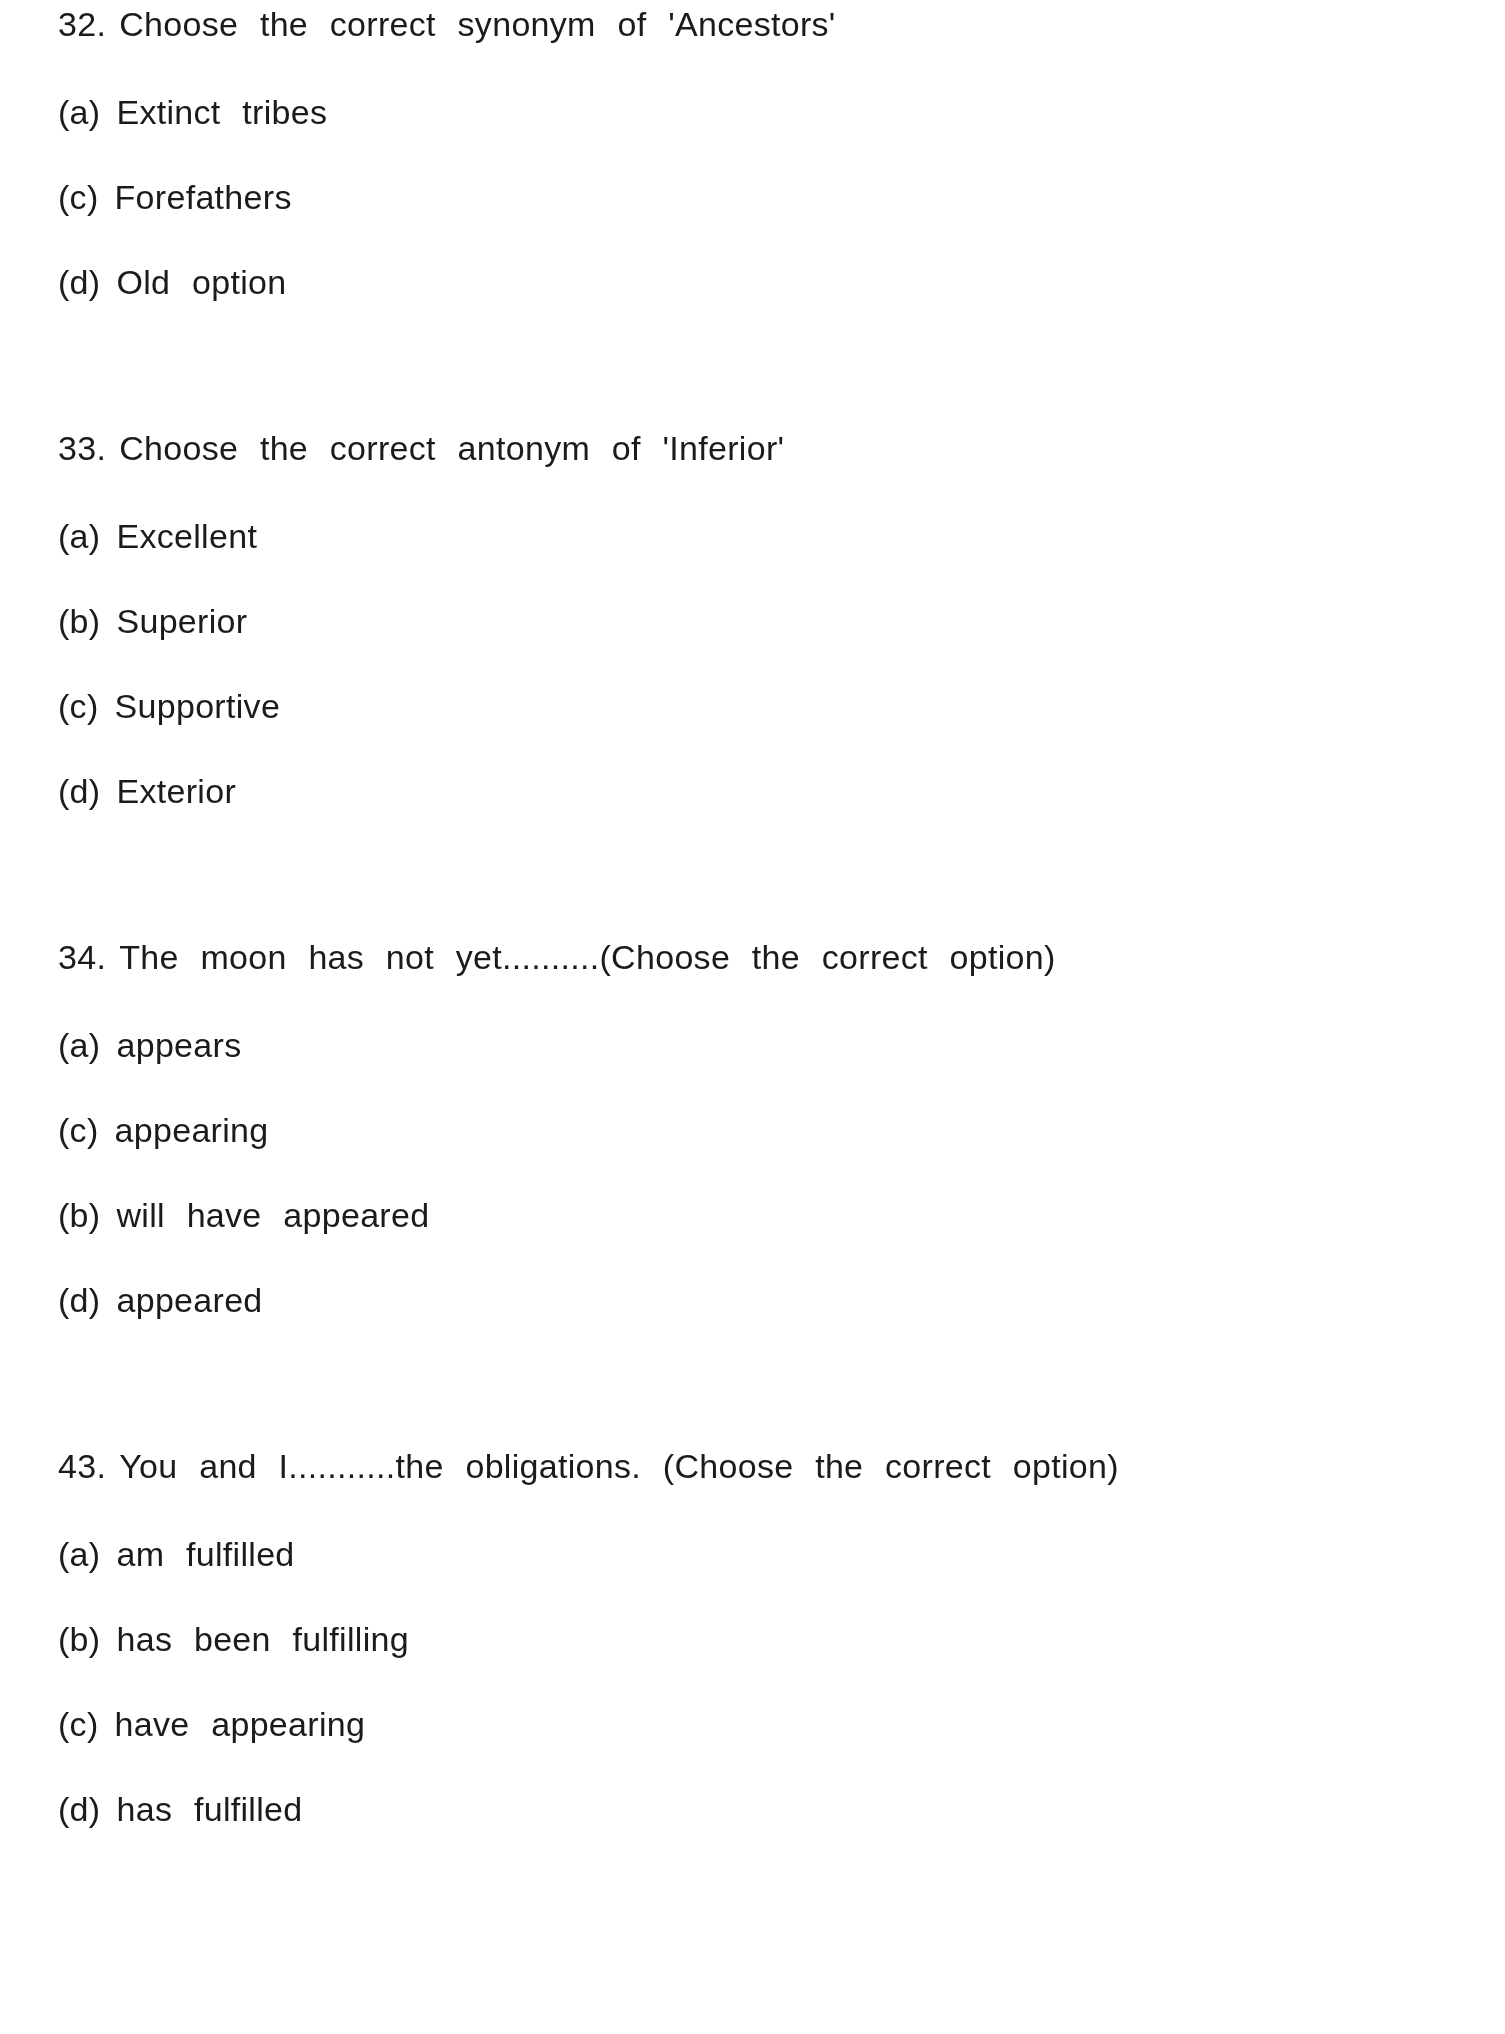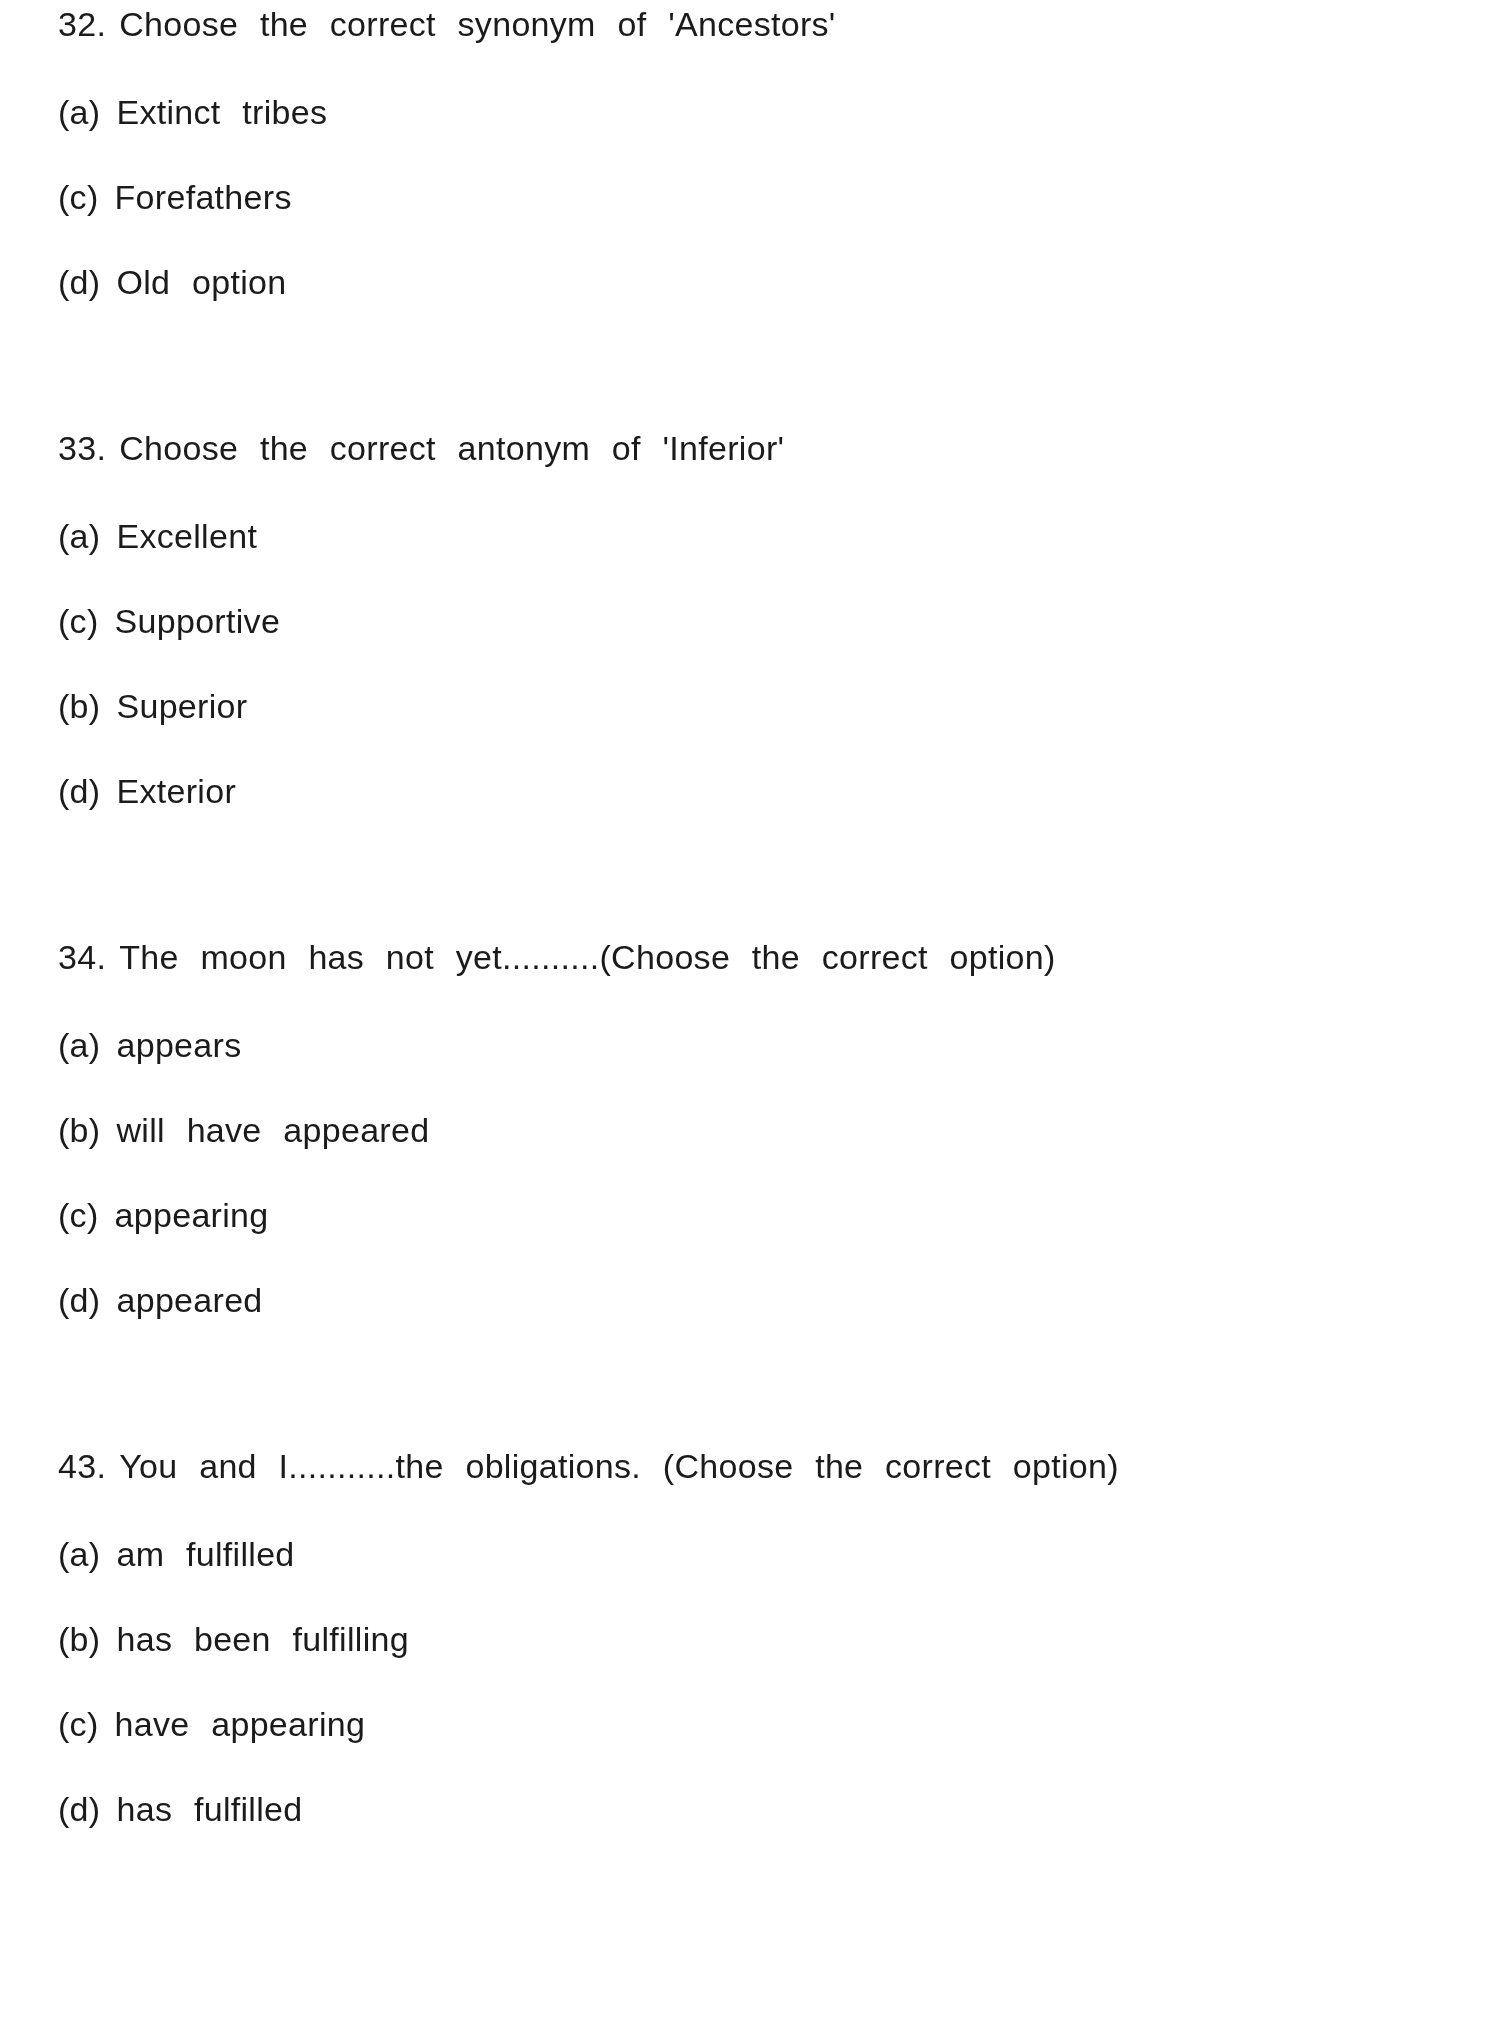--- a/index.html
+++ b/index.html
@@ -70,42 +70,42 @@
   </section>
 
   <section class="question-block">
     <div class="line question-line">
       <span class="q-num">33.</span><span>Choose the correct antonym of 'Inferior'</span>
     </div>
     <div class="line option-line">
       <span class="opt-label">(a)</span><span>Excellent</span>
     </div>
     <div class="line option-line">
-      <span class="opt-label">(c)</span><span>Supportive</span>
+      <span class="opt-label">(b)</span><span>Superior</span>
     </div>
     <div class="line option-line">
-      <span class="opt-label">(b)</span><span>Superior</span>
+      <span class="opt-label">(c)</span><span>Supportive</span>
     </div>
     <div class="line option-line">
       <span class="opt-label">(d)</span><span>Exterior</span>
     </div>
   </section>
 
   <section class="question-block">
     <div class="line question-line">
       <span class="q-num">34.</span><span>The moon has not yet..........(Choose the correct option)</span>
     </div>
     <div class="line option-line">
       <span class="opt-label">(a)</span><span>appears</span>
     </div>
     <div class="line option-line">
-      <span class="opt-label">(b)</span><span>will have appeared</span>
+      <span class="opt-label">(c)</span><span>appearing</span>
     </div>
     <div class="line option-line">
-      <span class="opt-label">(c)</span><span>appearing</span>
+      <span class="opt-label">(b)</span><span>will have appeared</span>
     </div>
     <div class="line option-line">
       <span class="opt-label">(d)</span><span>appeared</span>
     </div>
   </section>
 
   <section class="question-block">
     <div class="line question-line">
       <span class="q-num">43.</span><span>You and I...........the obligations. (Choose the correct option)</span>
     </div>

